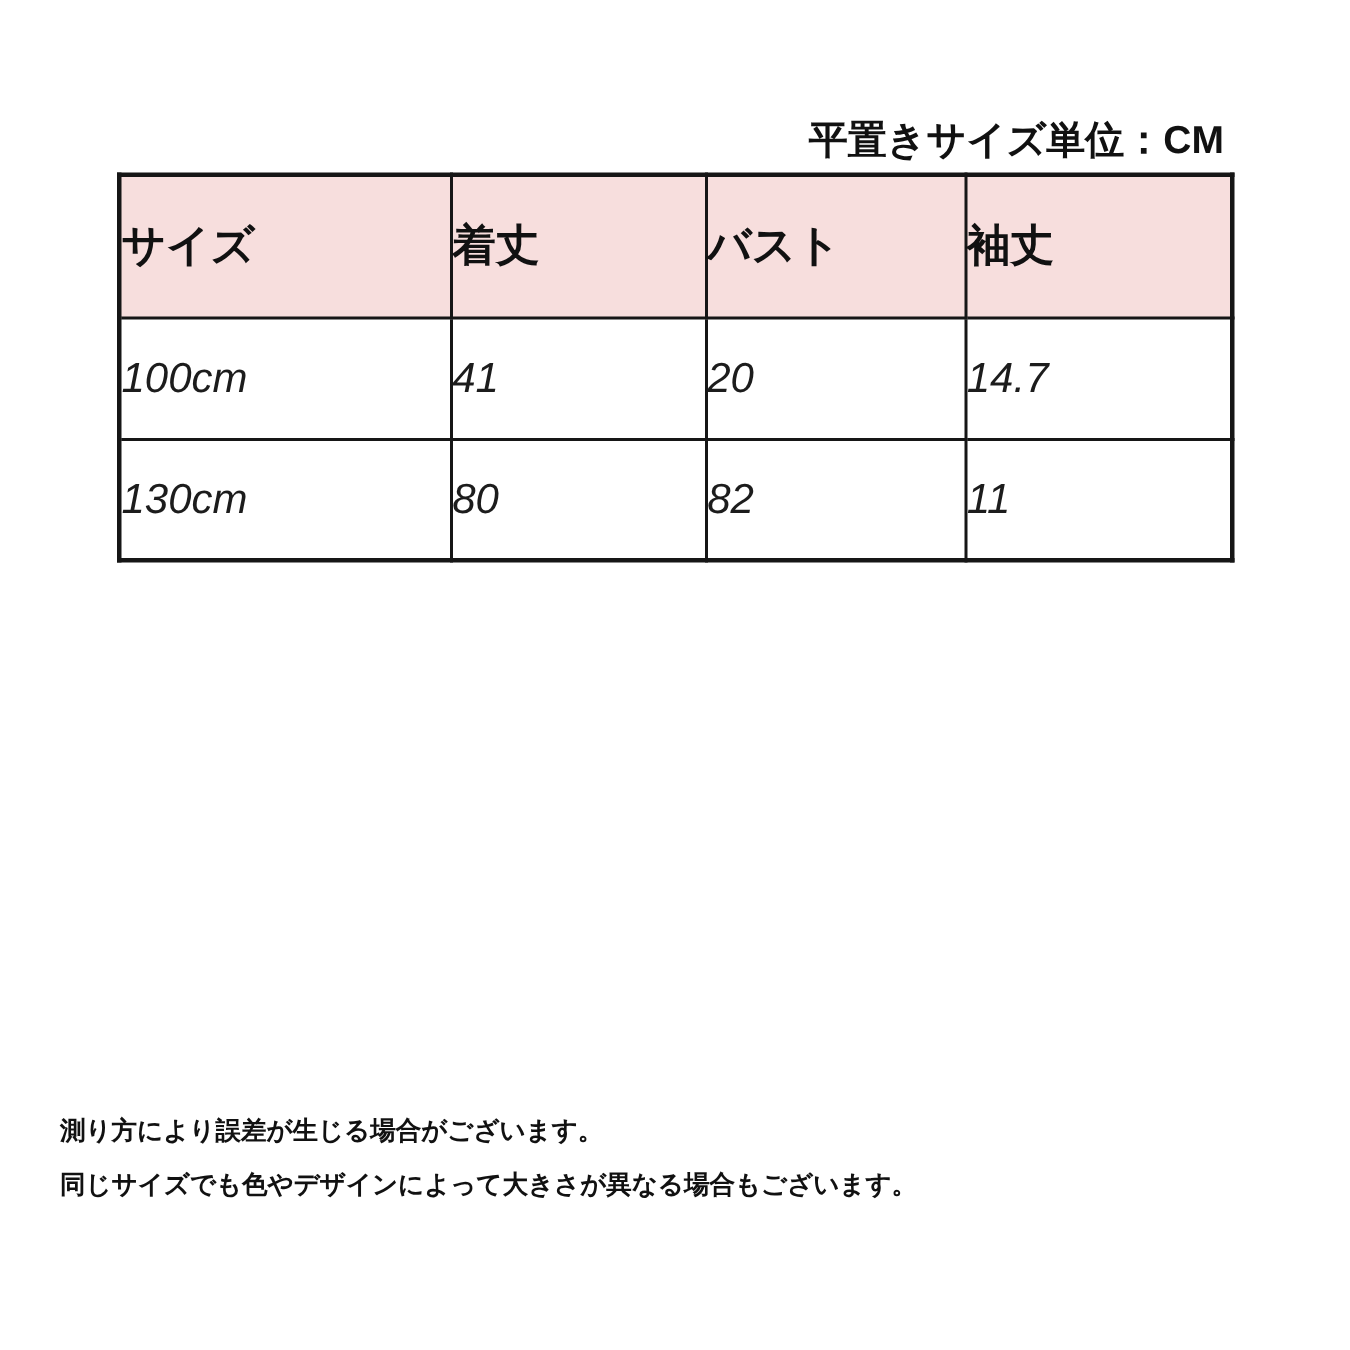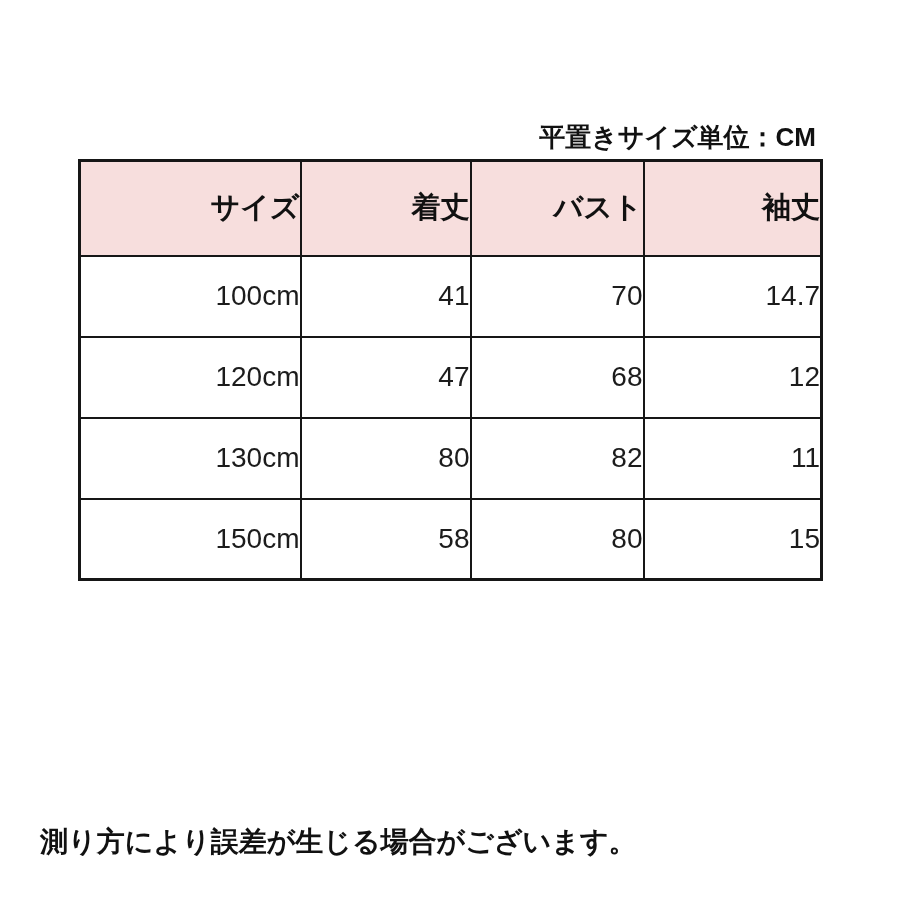--- a/index.html
+++ b/index.html
@@ -1,15 +1,15 @@
 <!DOCTYPE html>
 <html><head>
 <meta charset="utf-8">
 <style>
-  * { box-sizing: border-box; margin-top: 44px; }
+  * { box-sizing: border-box; }
   html, body {
     margin: 0;
     padding: 0;
   }
   body {
     width: 900px;
     height: 900px;
     position: relative;
     background: #ffffff;
     font-family: "Liberation Sans", "DejaVu Sans", sans-serif;
@@ -30,44 +30,45 @@
     left: 78px;
     top: 115px;
     width: 742px;
     border-collapse: collapse;
     table-layout: fixed;
     border: 3px solid #161616;
   }
   table.size-table th,
   table.size-table td {
     border: 2px solid #161616;
-    text-align: right;
+    text-align: left;
     vertical-align: middle;
     padding: 0;
     white-space: nowrap;
   }
   table.size-table thead th {
     background: #f7dedd;
     height: 95px;
     font-size: 29px;
     font-weight: 700;
     color: #111111;
   }
   table.size-table tbody td {
     background: #ffffff;
     height: 81px;
     font-size: 28px;
     font-weight: 400;
     color: #1c1c1c;
+    font-style: italic;
   }
   .notes {
     position: absolute;
     left: 40px;
     top: 736px;
-    font-size: 28px;
+    font-size: 17px;
     font-weight: 700;
     line-height: 36px;
     color: #111111;
     white-space: nowrap;
   }
 </style>
 </head>
 <body>
 
 <div class="unit-note">平置きサイズ単位：CM</div>
@@ -84,39 +85,28 @@
       <th>サイズ</th>
       <th>着丈</th>
       <th>バスト</th>
       <th>袖丈</th>
     </tr>
   </thead>
   <tbody>
     <tr>
       <td>100cm</td>
       <td>41</td>
-      <td>70</td>
+      <td>20</td>
       <td>14.7</td>
-    </tr>
-    <tr>
-      <td>120cm</td>
-      <td>47</td>
-      <td>68</td>
-      <td>12</td>
     </tr>
     <tr>
       <td>130cm</td>
       <td>80</td>
       <td>82</td>
       <td>11</td>
     </tr>
-    <tr>
-      <td>150cm</td>
-      <td>58</td>
-      <td>80</td>
-      <td>15</td>
-    </tr>
   </tbody>
 </table>
 
 <div class="notes">
   <div>測り方により誤差が生じる場合がございます。</div>
+  <div>同じサイズでも色やデザインによって大きさが異なる場合もございます。</div>
 </div>
 
 </body></html>

